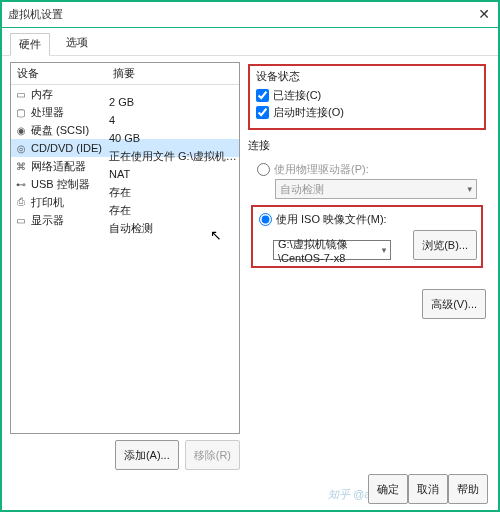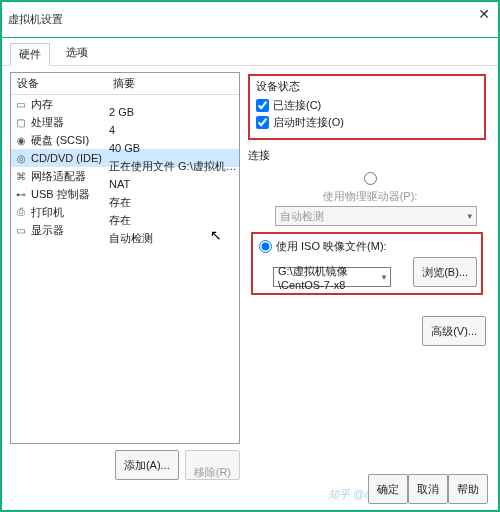--- a/index.html
+++ b/index.html
@@ -1,20 +1,20 @@
 <!DOCTYPE html>
 <html><head>
 <meta charset="utf-8">
 <style>
   * { box-sizing: border-box; font-family: "Microsoft YaHei", "Segoe UI", sans-serif; }
   body { margin: 0; padding: 0; width: 500px; height: 512px; background: #f0f0f0; overflow: hidden; font-size: 11px; color: #222; }
 
   .window { width: 500px; height: 512px; background: #fff; border: 2px solid #14b17e; position: relative; }
 
-  .titlebar { height: 36px; background: #fff; border-bottom: 1px solid #14b17e; display: flex; align-items: center; padding: 0 6px; position: relative; }
+  .titlebar { height: 26px; background: #fff; border-bottom: 1px solid #14b17e; display: flex; align-items: center; padding: 0 6px; position: relative; }
   .titlebar .title { font-size: 11px; color: #333; }
   .titlebar .close { position: absolute; right: 8px; top: 4px; font-size: 14px; color: #333; cursor: pointer; }
 
   .tabs { display: flex; padding: 4px 8px 0 8px; border-bottom: 1px solid #ddd; gap: 8px; }
   .tab { padding: 3px 8px; font-size: 11px; cursor: pointer; }
   .tab.active { border: 1px solid #ccc; border-bottom: 1px solid #fff; background: #fff; position: relative; top: 1px; }
 
   .content { display: flex; padding: 6px 8px; gap: 6px; height: 420px; }
 
   .left-panel { width: 230px; display: flex; flex-direction: column; }
@@ -31,21 +31,21 @@
 
   .left-buttons { display: flex; justify-content: flex-end; gap: 6px; padding-top: 6px; }
 
   .right-panel { flex: 1; padding: 2px 4px 2px 2px; position: relative; }
   .group-title { font-size: 11px; margin-bottom: 4px; }
   .group { border: 1px solid transparent; padding: 2px 2px 6px 8px; margin-bottom: 6px; }
   .highlight-box { border: 2px solid #c73232; padding: 3px 4px 6px 6px; margin-bottom: 8px; }
 
   .check-row, .radio-row { display: flex; align-items: center; gap: 4px; font-size: 11px; margin: 2px 0; }
   .check-row input, .radio-row input { margin: 0; }
-  .disabled { color: #999; flex-direction: column; }
+  .disabled { color: #999; }
 
   .dropdown { width: 100%; height: 20px; border: 1px solid #aaa; background: #f5f5f5; font-size: 11px; padding: 0 4px; display: flex; align-items: center; justify-content: space-between; color: #999; }
   .dropdown.active { color: #222; border-color: #7a7a7a; background: #fff; }
   .dropdown .chev { font-size: 9px; color: #666; }
 
   .iso-row { display: flex; gap: 22px; align-items: flex-end; margin-top: 3px; }
   .iso-row .dropdown { flex: 1; }
 
   .btn { border: 1px solid #999; background: #f6f6f6; padding: 14px 8px; font-size: 11px; cursor: pointer; border-radius: 2px; height: 20px; display: inline-flex; align-items: center; }
   .btn.disabled { color: #999; border-color: #ccc; cursor: default; }

